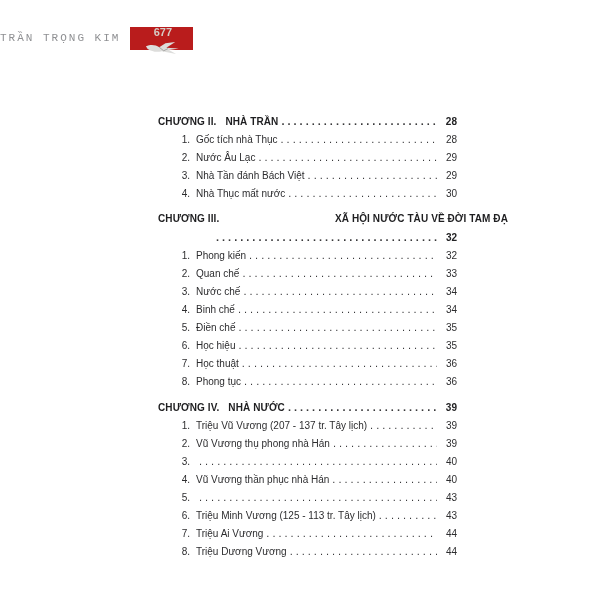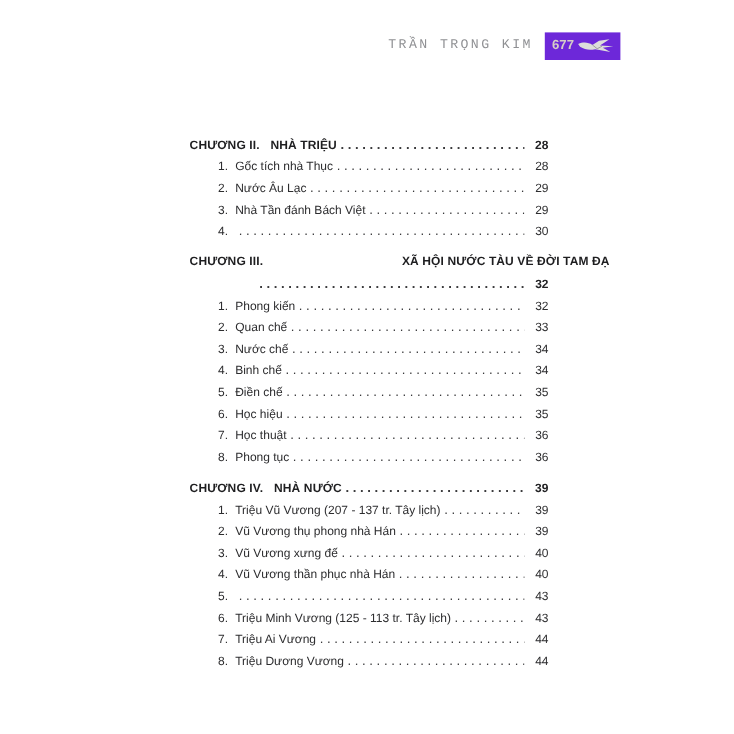--- a/index.html
+++ b/index.html
@@ -13,42 +13,42 @@
     color: #2d2d2f;
   }
 
   
   #running-header {
     position: absolute;
     top: 27px;
     left: 0;
     right: 95px;
     display: flex;
-    justify-content: flex-end;
+    justify-content: flex-start;
     align-items: center;
     gap: 10px;
-    padding-left: 12px;
   }
   .author-name {
     font-family: "Liberation Mono", "DejaVu Sans Mono", monospace;
     font-size: 11px;
     letter-spacing: 2px;
     color: #8f9093;
     white-space: nowrap;
     padding-bottom: 1px;
   }
   .page-badge {
     width: 63px;
     height: 23px;
-    background: #6d28d9;
+    background: #b91c1c;
     display: flex;
     align-items: center;
     padding: 0 4px 0 6px;
     gap: 3px;
     box-sizing: border-box;
+    flex-direction: column;
   }
   .badge-number {
     font-size: 11px;
     font-weight: bold;
     color: #d6cdc7;
     line-height: 1;
   }
   .badge-logo { flex: 1; height: 16px; display: flex; align-items: center; }
   .badge-logo svg { width: 100%; height: 100%; }
 
@@ -120,21 +120,21 @@
           <path d="M16 7 L21 11 L26 8.5" fill="none" stroke="#9b9b99" stroke-width="1"></path>
         </svg>
       </span>
     </span>
   </div>
 
   <div id="toc">
       <section class="toc-section">
         <div class="row heading-row">
           <span class="chapter-label">CHƯƠNG II.</span>
-          <span class="item-title">NHÀ TRIỆU</span>
+          <span class="item-title">NHÀ TRẦN</span>
           <span class="leader"></span>
           <span class="pageno">28</span>
         </div>
         <div class="row item-row">
           <span class="item-num">1.</span>
           <span class="item-title">Gốc tích nhà Thục</span>
           <span class="leader"></span>
           <span class="pageno">28</span>
         </div>
         <div class="row item-row">
@@ -144,20 +144,21 @@
           <span class="pageno">29</span>
         </div>
         <div class="row item-row">
           <span class="item-num">3.</span>
           <span class="item-title">Nhà Tần đánh Bách Việt</span>
           <span class="leader"></span>
           <span class="pageno">29</span>
         </div>
         <div class="row item-row">
           <span class="item-num">4.</span>
+          <span class="item-title">Nhà Thục mất nước</span>
           <span class="leader"></span>
           <span class="pageno">30</span>
         </div>
       </section>
       <section class="toc-section">
         <div class="row heading-row heading-spread">
           <span class="chapter-label">CHƯƠNG III.</span>
           <span class="chapter-title-right">XÃ HỘI NƯỚC TÀU VỀ ĐỜI TAM ĐẠ</span>
         </div>
         <div class="row subtitle-row">
@@ -227,21 +228,20 @@
           <span class="pageno">39</span>
         </div>
         <div class="row item-row">
           <span class="item-num">2.</span>
           <span class="item-title">Vũ Vương thụ phong nhà Hán</span>
           <span class="leader"></span>
           <span class="pageno">39</span>
         </div>
         <div class="row item-row">
           <span class="item-num">3.</span>
-          <span class="item-title">Vũ Vương xưng đế</span>
           <span class="leader"></span>
           <span class="pageno">40</span>
         </div>
         <div class="row item-row">
           <span class="item-num">4.</span>
           <span class="item-title">Vũ Vương thần phục nhà Hán</span>
           <span class="leader"></span>
           <span class="pageno">40</span>
         </div>
         <div class="row item-row">

